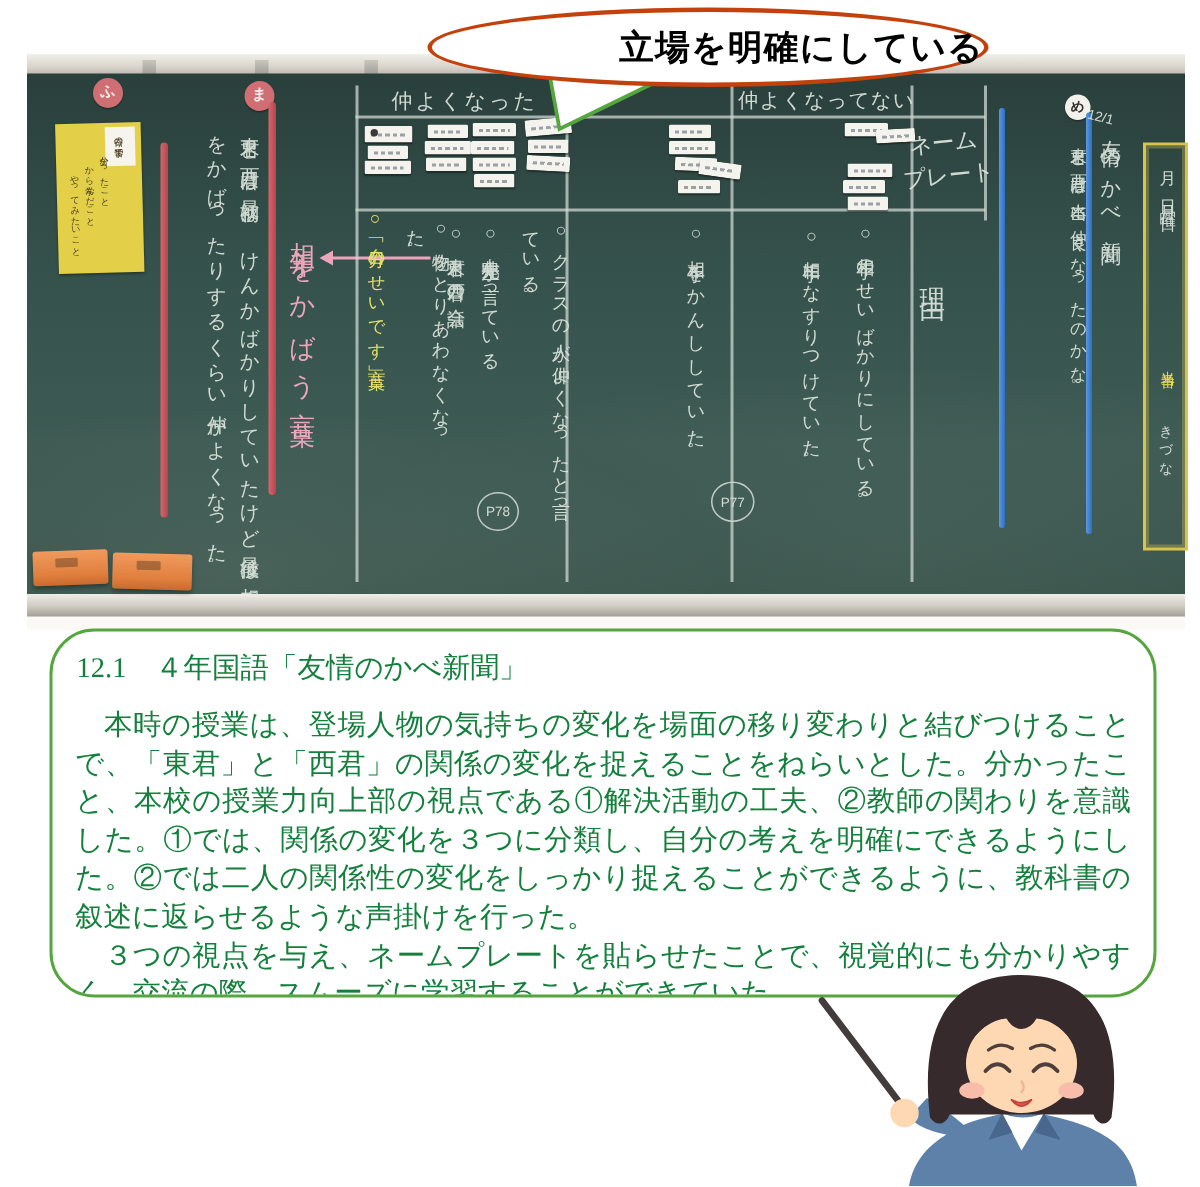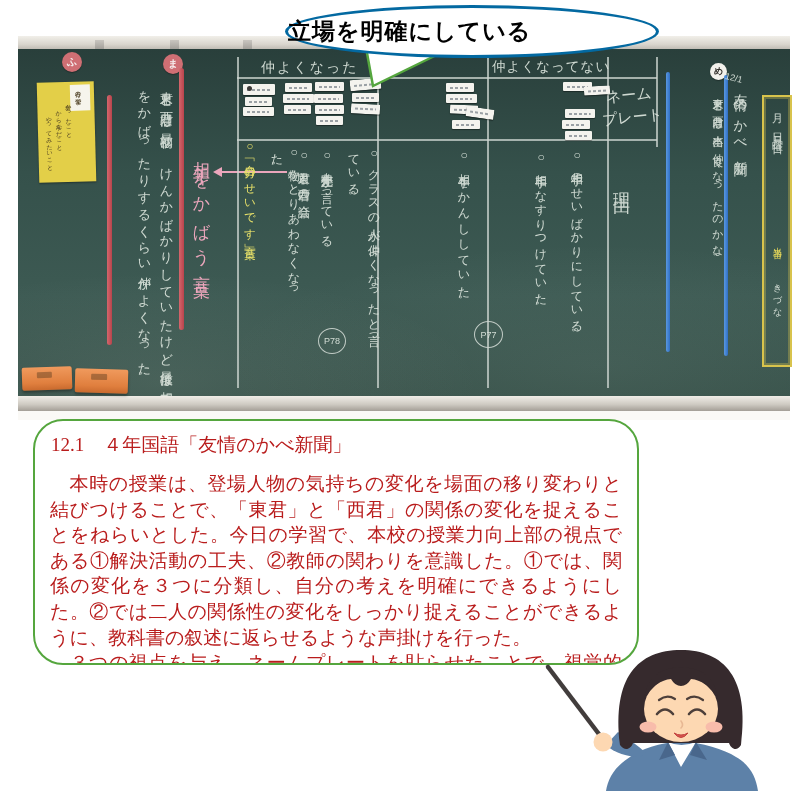--- a/index.html
+++ b/index.html
@@ -49,27 +49,27 @@
   .poster .pt{position:absolute;writing-mode:vertical-rl;text-orientation:upright;color:#4a3c20;}
   .arrow-pink{position:absolute;height:2px;background:#eba6bc;}
   .arrow-pink::before{content:"";position:absolute;left:-2px;top:-4px;border-top:5px solid rgba(0,0,0,0);
         border-bottom:5px solid rgba(0,0,0,0);border-right:9px solid #eba6bc;}
   .dateframe{position:absolute;left:744px;top:46px;width:26px;height:268px;border:2px solid #d8c34c;
         box-shadow:inset 0 0 0 2px rgba(216,195,76,.35);display:flex;flex-direction:column;align-items:center;}
 
   
   .bubble-tail{position:absolute;left:355px;top:40px;width:110px;height:48px;z-index:31;}
   .bubble{position:absolute;left:285px;top:5px;width:368px;height:47px;background:#ffffff;
-        border:3px solid #0369a1;border-radius:50%;z-index:32;display:flex;align-items:center;justify-content:flex-start;}
+        border:3px solid #c2410c;border-radius:50%;z-index:32;display:flex;align-items:center;justify-content:flex-end;}
   .bubble span{font-size:23px;font-weight:bold;color:#000;letter-spacing:1px;}
 
   
-  .caption-box{position:absolute;left:33px;top:419px;width:606px;height:246px;background:#ffffff;
+  .caption-box{position:absolute;left:33px;top:419px;width:738px;height:246px;background:#ffffff;
         border:2.5px solid #55a63e;border-radius:30px;z-index:10;box-sizing:border-box;overflow:hidden;
-        font-family:"Liberation Serif","DejaVu Serif",serif;color:#b91c1c;}
+        font-family:"Liberation Serif","DejaVu Serif",serif;color:#15803d;}
   .caption-heading{margin:11px 16px 13px 16px;font-size:19px;}
   .caption-box p{margin:0;padding:0 15px;font-size:19px;line-height:25.6px;text-align:justify;}
 
   
   .teacher{position:absolute;left:540px;top:645px;width:252px;height:146px;z-index:40;}
 </style>
 </head>
 <body>
 <div class="page">
 
@@ -181,21 +181,21 @@
 
   <svg class="bubble-tail" viewBox="0 0 110 48">
     <polygon points="10,2 100,6 18,46" fill="#ffffff" stroke="#55a63e" stroke-width="2.5"></polygon>
   </svg>
   <div class="bubble">
     <span>立場を明確にしている</span>
   </div>
 
   <div class="caption-box">
     <div class="caption-heading">12.1　４年国語「友情のかべ新聞」</div>
-    <p>　本時の授業は、登場人物の気持ちの変化を場面の移り変わりと結びつけることで、「東君」と「西君」の関係の変化を捉えることをねらいとした。今日の学習で、本校の授業力向上部の視点である①解決活動の工夫、②教師の関わりを意識した。①では、関係の変化を３つに分類し、自分の考えを明確にできるようにした。②では二人の関係性の変化をしっかり捉えることができるように、教科書の叙述に返らせるような声掛けを行った。</p>
+    <p>　本時の授業は、登場人物の気持ちの変化を場面の移り変わりと結びつけることで、「東君」と「西君」の関係の変化を捉えることをねらいとした。分かったこと、本校の授業力向上部の視点である①解決活動の工夫、②教師の関わりを意識した。①では、関係の変化を３つに分類し、自分の考えを明確にできるようにした。②では二人の関係性の変化をしっかり捉えることができるように、教科書の叙述に返らせるような声掛けを行った。</p>
     <p>　３つの視点を与え、ネームプレートを貼らせたことで、視覚的にも分かりやすく、交流の際、スムーズに学習することができていた。</p>
   </div>
 
   <svg class="teacher" viewBox="0 0 252 146">
 
     <line x1="8" y1="22" x2="68" y2="101" stroke="#423d3c" stroke-width="4.5" stroke-linecap="round"></line>
 
     <path d="M141 96 C120 98 100 104 90 112 C74 122 68 134 66 146 L218 146 C216 132 210 120 196 112 C184 104 162 98 141 96 Z" fill="#5d81a8"></path>
 
     <path d="M128 97 L141 122 L156 97 Q141 103 128 97 Z" fill="#ffffff"></path>

